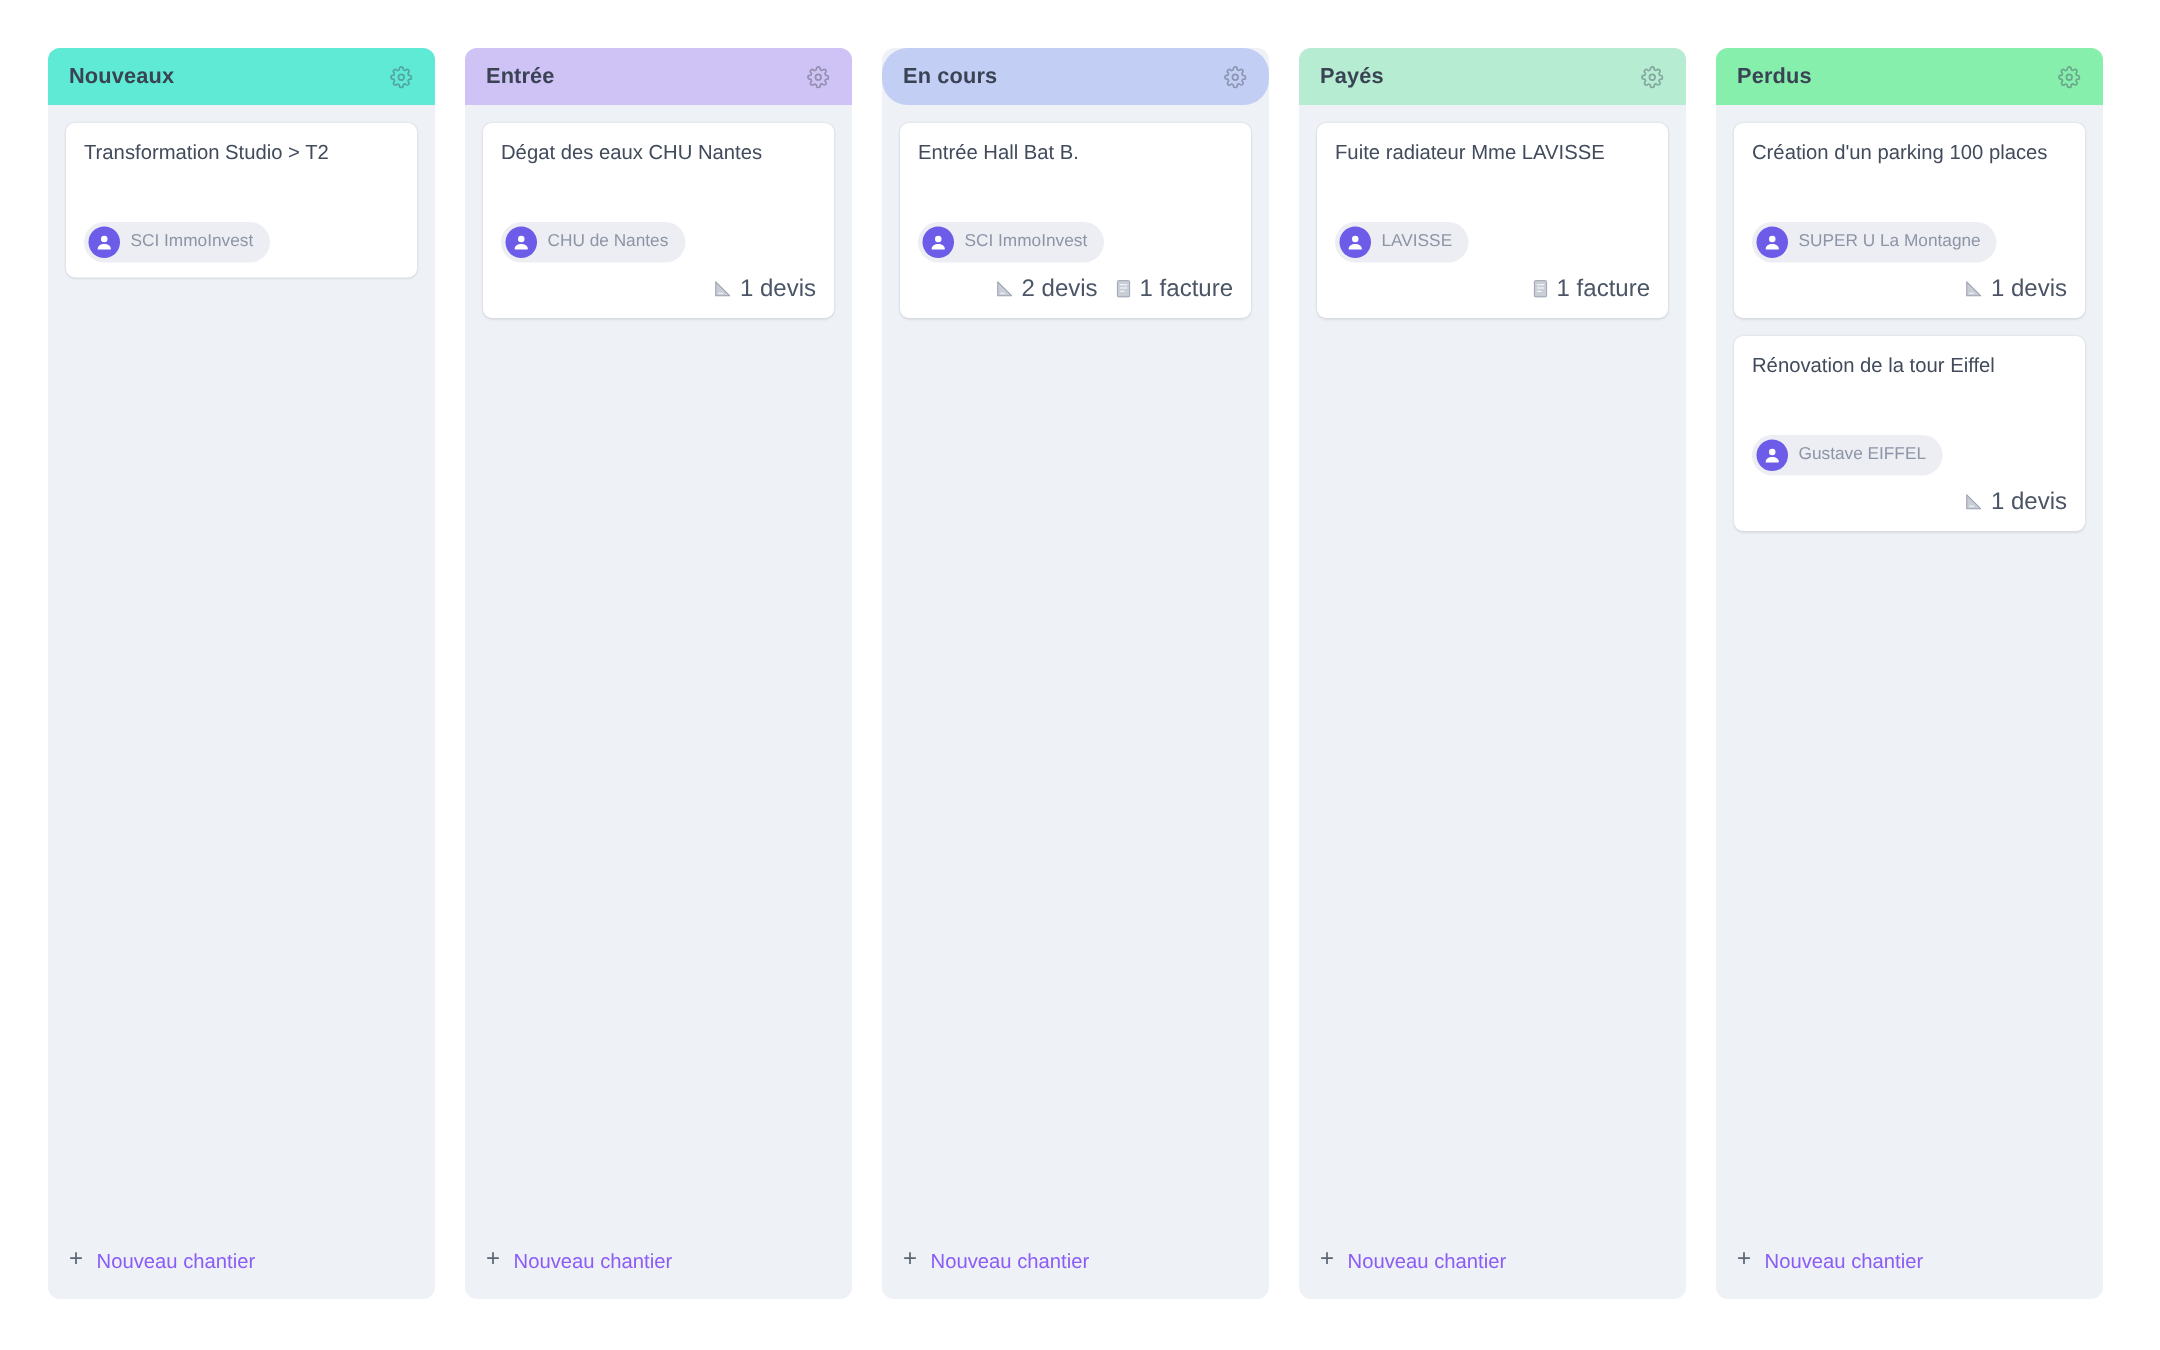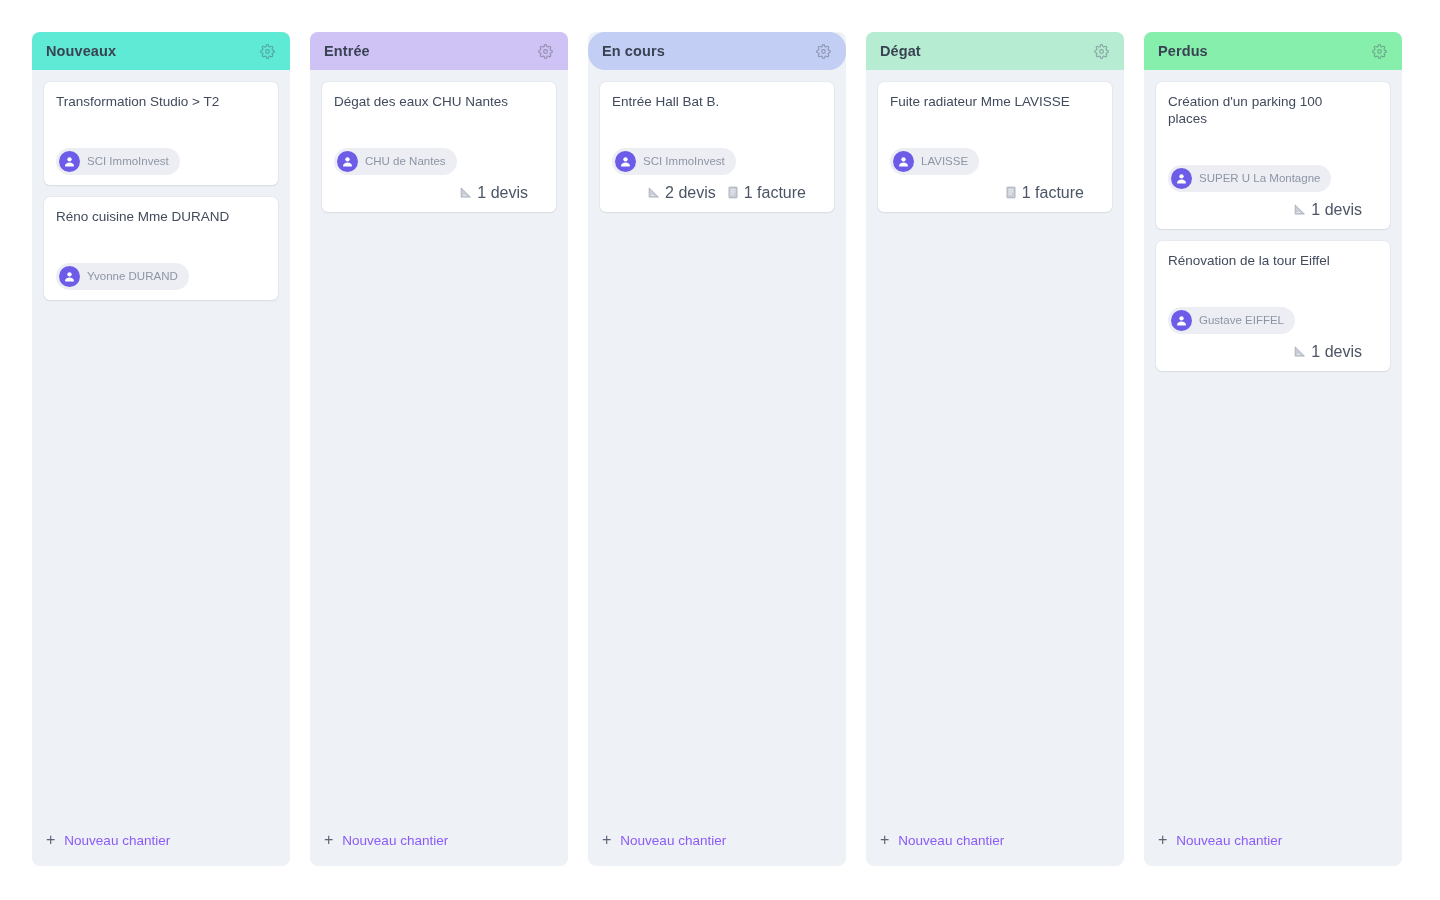--- a/index.html
+++ b/index.html
@@ -61,21 +61,21 @@
     padding: 12px 12px 0 12px;
     display: flex;
     flex-direction: column;
     gap: 12px;
     overflow: hidden;
   }
 
   .card {
     background: #ffffff;
     border-radius: 6px;
-    padding: 12px 28px 10px 12px;
+    padding: 12px 12px 10px 12px;
     box-shadow: 0 1px 2px rgba(16,24,40,.07), 0 0 0 1px rgba(16,24,40,.03);
   }
 
   .card-title {
     font-size: 13.5px;
     color: #414b5c;
     line-height: 1.25;
     margin-bottom: 9px;
   }
 
@@ -166,29 +166,20 @@
       <div class="col-body">
         <div class="card"><div class="card-title">Transformation Studio &gt; T2</div><div class="chip">
             <div class="avatar">
               <svg width="13" height="13" viewBox="0 0 24 24" fill="#ffffff">
                 <circle cx="12" cy="8" r="4"></circle>
                 <path d="M12 14c-4.4 0-8 2.5-8 5.5V21h16v-1.5c0-3-3.6-5.5-8-5.5z"></path>
               </svg>
             </div>
             <span class="chip-label">SCI ImmoInvest</span>
           </div></div>
-        <div class="card"><div class="card-title">Réno cuisine Mme DURAND</div><div class="chip">
-            <div class="avatar">
-              <svg width="13" height="13" viewBox="0 0 24 24" fill="#ffffff">
-                <circle cx="12" cy="8" r="4"></circle>
-                <path d="M12 14c-4.4 0-8 2.5-8 5.5V21h16v-1.5c0-3-3.6-5.5-8-5.5z"></path>
-              </svg>
-            </div>
-            <span class="chip-label">Yvonne DURAND</span>
-          </div></div>
       </div>
       <div class="col-footer">
         <span class="plus">+</span>
         <span class="footer-label">Nouveau chantier</span>
       </div>
     </div>
     <div class="column">
       <div class="col-header" style="background: rgb(207, 195, 245);">
         <div class="col-title">Entrée</div>
         <div class="gear-btn">
@@ -264,21 +255,21 @@
             </span>
           </div></div>
       </div>
       <div class="col-footer">
         <span class="plus">+</span>
         <span class="footer-label">Nouveau chantier</span>
       </div>
     </div>
     <div class="column">
       <div class="col-header" style="background: rgb(181, 236, 210);">
-        <div class="col-title">Dégat</div>
+        <div class="col-title">Payés</div>
         <div class="gear-btn">
           <svg width="15" height="15" viewBox="0 0 24 24" fill="none" stroke="#4a5262" stroke-width="1.8" stroke-linecap="round" stroke-linejoin="round">
             <circle cx="12" cy="12" r="3"></circle>
             <path d="M19.4 15a1.65 1.65 0 0 0 .33 1.82l.06.06a2 2 0 1 1-2.83 2.83l-.06-.06a1.65 1.65 0 0 0-1.82-.33 1.65 1.65 0 0 0-1 1.51V21a2 2 0 1 1-4 0v-.09A1.65 1.65 0 0 0 9 19.4a1.65 1.65 0 0 0-1.82.33l-.06.06a2 2 0 1 1-2.83-2.83l.06-.06a1.65 1.65 0 0 0 .33-1.82 1.65 1.65 0 0 0-1.51-1H3a2 2 0 1 1 0-4h.09A1.65 1.65 0 0 0 4.6 9a1.65 1.65 0 0 0-.33-1.82l-.06-.06a2 2 0 1 1 2.83-2.83l.06.06A1.65 1.65 0 0 0 9 4.6a1.65 1.65 0 0 0 1-1.51V3a2 2 0 1 1 4 0v.09a1.65 1.65 0 0 0 1 1.51 1.65 1.65 0 0 0 1.82-.33l.06-.06a2 2 0 1 1 2.83 2.83l-.06.06A1.65 1.65 0 0 0 19.4 9c.14.37.4.68.74.89.28.17.6.26.93.26H21a2 2 0 1 1 0 4h-.09a1.65 1.65 0 0 0-1.51 1z"></path>
           </svg>
         </div>
       </div>
       <div class="col-body">
         <div class="card"><div class="card-title">Fuite radiateur Mme LAVISSE</div><div class="chip">
             <div class="avatar">

